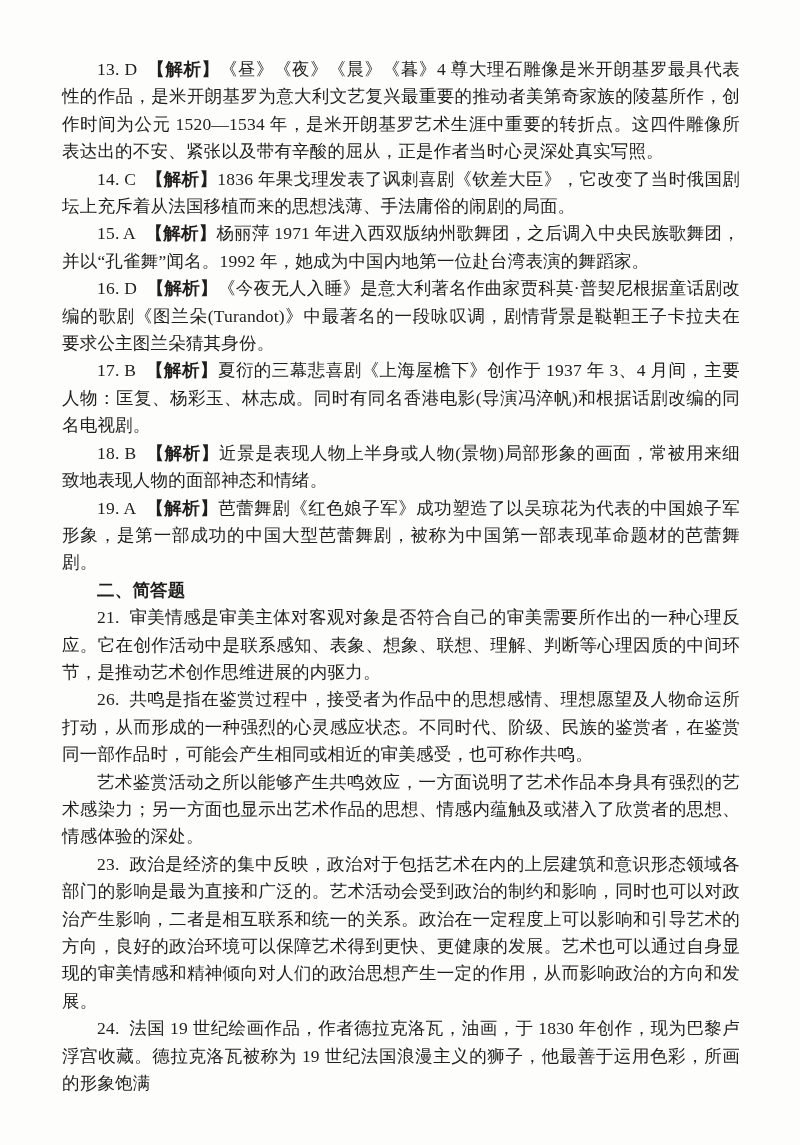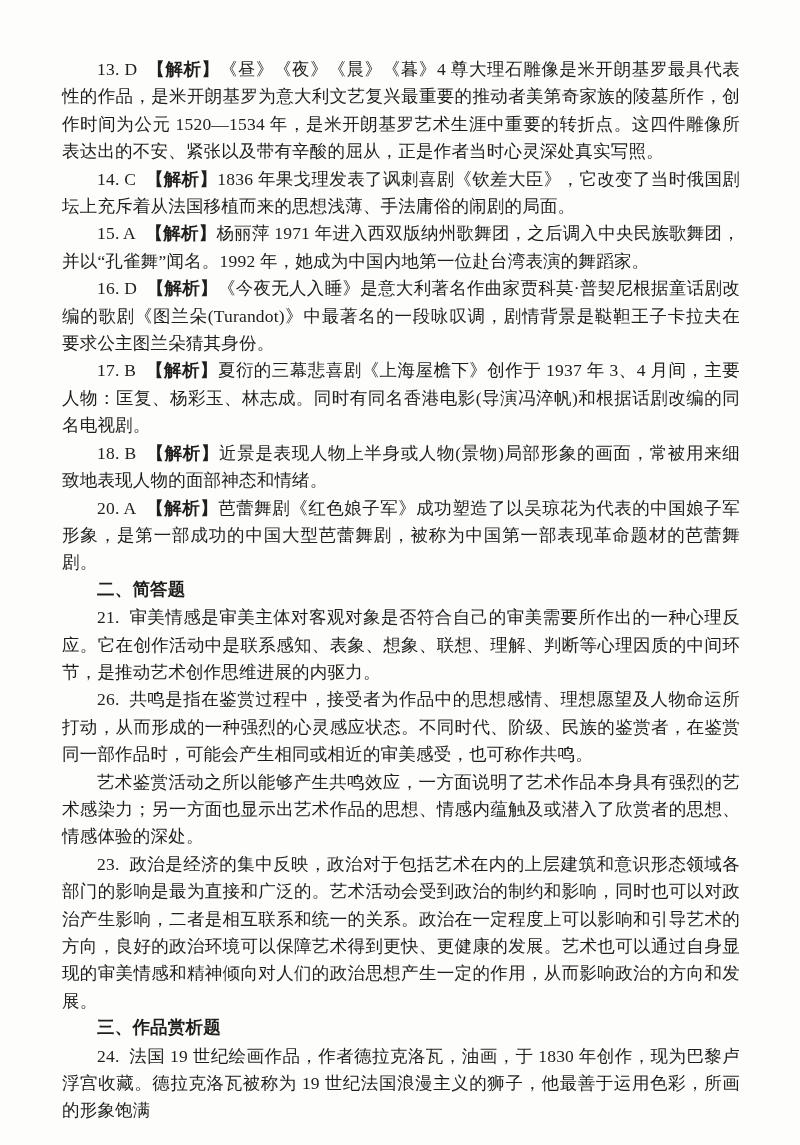--- a/index.html
+++ b/index.html
@@ -31,36 +31,35 @@
   .num {
     margin-right: 0.55em;
     white-space: nowrap;
   }
   .label {
     font-weight: 700;
     font-family: "Liberation Sans", "DejaVu Sans", sans-serif;
   }
   .heading {
     font-weight: 700;
-    font-family: Liberation Mono, monospace;
+    font-family: Liberation Serif, serif;
   }
 </style>
 </head>
 <body>
 
 <div class="page">
   <div id="content">
       <p class="para"><span class="num">13. D</span><span class="label">【解析】</span><span>《昼》《夜》《晨》《暮》4 尊大理石雕像是米开朗基罗最具代表性的作品，是米开朗基罗为意大利文艺复兴最重要的推动者美第奇家族的陵墓所作，创作时间为公元 1520—1534 年，是米开朗基罗艺术生涯中重要的转折点。这四件雕像所表达出的不安、紧张以及带有辛酸的屈从，正是作者当时心灵深处真实写照。</span></p>
       <p class="para"><span class="num">14. C</span><span class="label">【解析】</span><span>1836 年果戈理发表了讽刺喜剧《钦差大臣》，它改变了当时俄国剧坛上充斥着从法国移植而来的思想浅薄、手法庸俗的闹剧的局面。</span></p>
       <p class="para"><span class="num">15. A</span><span class="label">【解析】</span><span>杨丽萍 1971 年进入西双版纳州歌舞团，之后调入中央民族歌舞团，并以“孔雀舞”闻名。1992 年，她成为中国内地第一位赴台湾表演的舞蹈家。</span></p>
       <p class="para"><span class="num">16. D</span><span class="label">【解析】</span><span>《今夜无人入睡》是意大利著名作曲家贾科莫·普契尼根据童话剧改编的歌剧《图兰朵(Turandot)》中最著名的一段咏叹调，剧情背景是鞑靼王子卡拉夫在要求公主图兰朵猜其身份。</span></p>
       <p class="para"><span class="num">17. B</span><span class="label">【解析】</span><span>夏衍的三幕悲喜剧《上海屋檐下》创作于 1937 年 3、4 月间，主要人物：匡复、杨彩玉、林志成。同时有同名香港电影(导演冯淬帆)和根据话剧改编的同名电视剧。</span></p>
       <p class="para"><span class="num">18. B</span><span class="label">【解析】</span><span>近景是表现人物上半身或人物(景物)局部形象的画面，常被用来细致地表现人物的面部神态和情绪。</span></p>
-      <p class="para"><span class="num">20. A</span><span class="label">【解析】</span><span>芭蕾舞剧《红色娘子军》成功塑造了以吴琼花为代表的中国娘子军形象，是第一部成功的中国大型芭蕾舞剧，被称为中国第一部表现革命题材的芭蕾舞剧。</span></p>
+      <p class="para"><span class="num">19. A</span><span class="label">【解析】</span><span>芭蕾舞剧《红色娘子军》成功塑造了以吴琼花为代表的中国娘子军形象，是第一部成功的中国大型芭蕾舞剧，被称为中国第一部表现革命题材的芭蕾舞剧。</span></p>
       <p class="heading">二、简答题</p>
       <p class="para"><span class="num">21.</span><span>审美情感是审美主体对客观对象是否符合自己的审美需要所作出的一种心理反应。它在创作活动中是联系感知、表象、想象、联想、理解、判断等心理因质的中间环节，是推动艺术创作思维进展的内驱力。</span></p>
       <p class="para"><span class="num">26.</span><span>共鸣是指在鉴赏过程中，接受者为作品中的思想感情、理想愿望及人物命运所打动，从而形成的一种强烈的心灵感应状态。不同时代、阶级、民族的鉴赏者，在鉴赏同一部作品时，可能会产生相同或相近的审美感受，也可称作共鸣。</span></p>
       <p class="para">艺术鉴赏活动之所以能够产生共鸣效应，一方面说明了艺术作品本身具有强烈的艺术感染力；另一方面也显示出艺术作品的思想、情感内蕴触及或潜入了欣赏者的思想、情感体验的深处。</p>
       <p class="para"><span class="num">23.</span><span>政治是经济的集中反映，政治对于包括艺术在内的上层建筑和意识形态领域各部门的影响是最为直接和广泛的。艺术活动会受到政治的制约和影响，同时也可以对政治产生影响，二者是相互联系和统一的关系。政治在一定程度上可以影响和引导艺术的方向，良好的政治环境可以保障艺术得到更快、更健康的发展。艺术也可以通过自身显现的审美情感和精神倾向对人们的政治思想产生一定的作用，从而影响政治的方向和发展。</span></p>
-      <p class="heading">三、作品赏析题</p>
       <p class="para"><span class="num">24.</span><span>法国 19 世纪绘画作品，作者德拉克洛瓦，油画，于 1830 年创作，现为巴黎卢浮宫收藏。德拉克洛瓦被称为 19 世纪法国浪漫主义的狮子，他最善于运用色彩，所画的形象饱满</span></p>
     </div>
 </div>
 
 </body></html>

